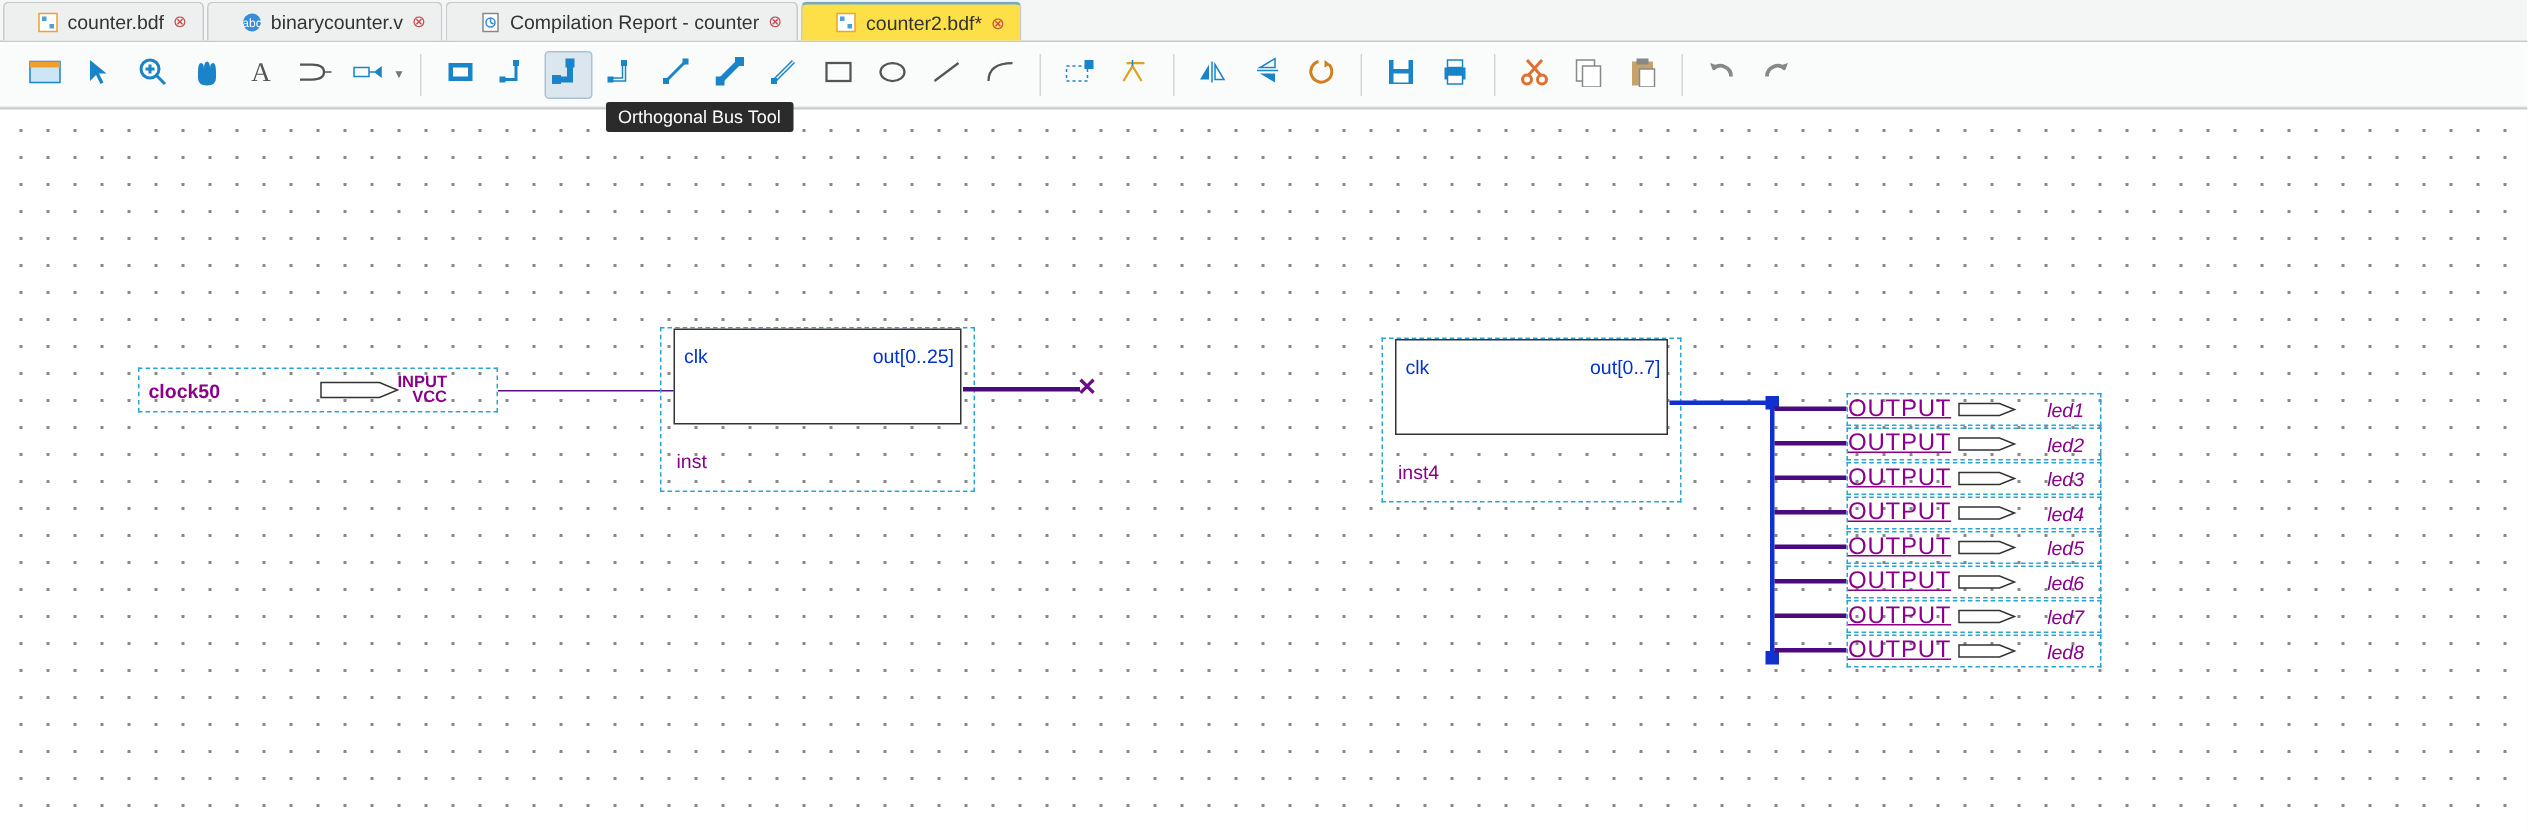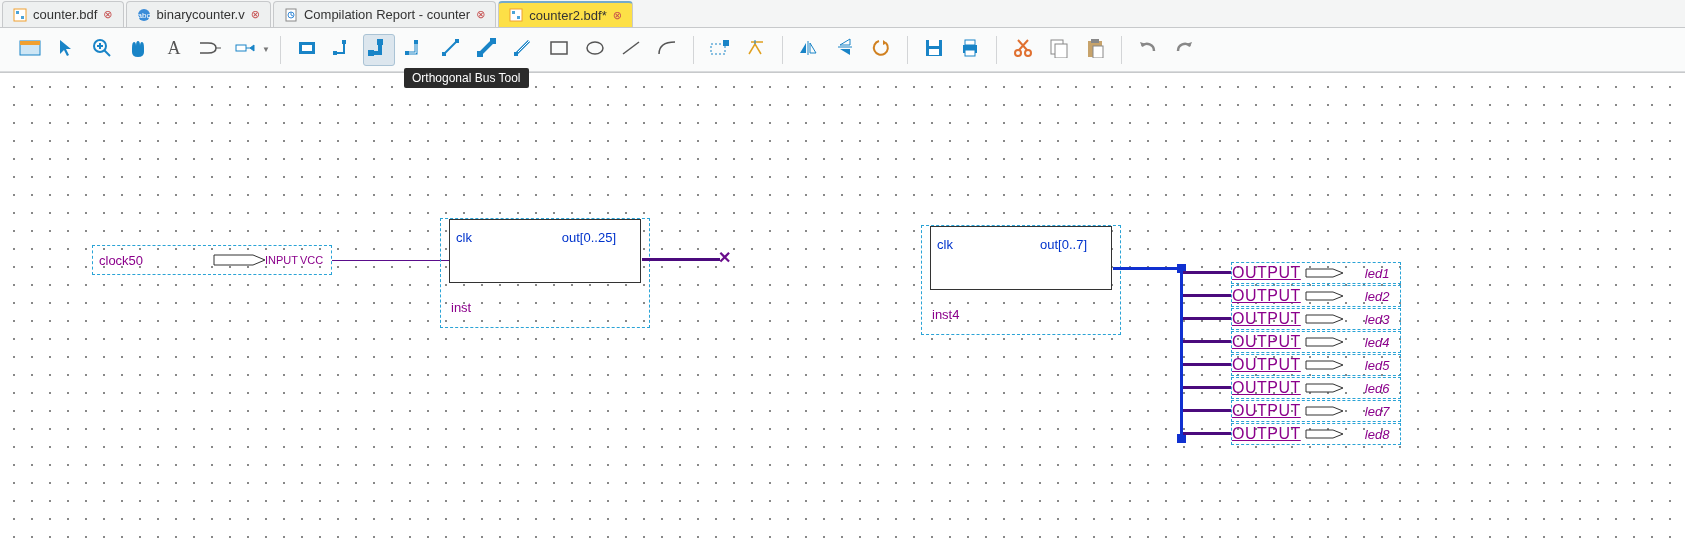--- a/index.html
+++ b/index.html
@@ -4,41 +4,41 @@
 <style>
   * { box-sizing: border-box; }
   html, body { margin: 0; padding: 0; font-family: "Segoe UI", Tahoma, sans-serif; font-size: 13px; background: #fff; overflow: hidden; }
   .app { width: 1685px; height: 554px; display: flex; flex-direction: column; background: #f4f5f5; }
 
   
   .tab-bar { display: flex; height: 28px; align-items: flex-end; padding-left: 2px; border-bottom: 1px solid #c7c9cb; }
   .tab { display: flex; align-items: center; gap: 6px; height: 26px; padding: 0 10px; background: #eef0f0; border: 1px solid #c7c9cb; border-bottom: none; margin-right: 2px; border-top-left-radius: 4px; border-top-right-radius: 4px; color: #333; cursor: pointer; position: relative; }
   .tab.active { background: #fde047; border-top: 2px solid #74aaca; }
   .tab .close { font-size: 11px; color: #c54d4d; cursor: pointer; }
-  .tab .icon { display: inline-flex; }
+  .tab .icon { display: inline-flex; margin-left: 12px; }
 
   
   .toolbar { display: flex; align-items: center; height: 44px; padding: 0 14px; gap: 4px; background: #fafbfb; border-bottom: 1px solid #d9dbdd; position: relative; }
   .tool { width: 32px; height: 32px; display: flex; align-items: center; justify-content: center; border-radius: 3px; cursor: pointer; position: relative; }
   .tool.active { background: #dce6ee; border: 1px solid #aac3d5; }
   .sep { width: 1px; height: 28px; background: #d3d5d7; margin: 0 6px; }
   .dropdown-arrow { font-size: 8px; color: #777; margin-left: -4px; }
   .tooltip { position: absolute; top: 40px; left: 404px; background: #2b2b2b; color: #fff; font-size: 12px; padding: 3px 8px; border-radius: 2px; white-space: nowrap; z-index: 100; }
 
   
   .canvas { flex: 1; position: relative; background-color: #ffffff;
     background-image: radial-gradient(circle, #888 1px, transparent 1px);
     background-size: 18px 18px; background-position: 5px 5px; overflow: hidden; border-top: 1px solid #c7c9cb; }
 
   
   .block-wrap { position: absolute; border: 1px dashed #2aa3d6; pointer-events: auto; }
   .block-title { color: #8b008b; font-size: 13px; padding: 2px 4px; }
   .block-body { background: #ffffff; border: 1px solid #333; margin: 0 8px 20px 8px; position: relative; }
   .port-in { color: #0033cc; position: absolute; left: 6px; top: 10px; }
-  .port-out { color: #0033cc; position: absolute; right: 24px; top: 10px; }
+  .port-out { color: #0033cc; position: absolute; right: 4px; top: 10px; }
   .inst-label { color: #8b008b; position: absolute; left: 10px; bottom: 12px; text-align: right; }
 
   .pin-wrap { position: absolute; border: 1px dashed #2aa3d6; display: flex; align-items: center; }
   .pin-label { color: #8b008b; padding: 0 6px; font-size: 13px; min-width: 60px; }
   .pin-small { color: #8b008b; font-size: 11px; line-height: 10px; text-align: right; padding-right: 2px;}
 
   svg.pin-shape { display: block; }
 
   .wire { position: absolute; background: #5a0d8b; }
   .wire-thin { height: 1px; }
@@ -296,26 +296,26 @@
         <span><svg width="20" height="18">
             <path d="M4 12 A7 7 0 0 1 16 7" fill="none" stroke="#888" stroke-width="2.5"></path>
             <path d="M18 3 L16 8 L12 5 Z" fill="#888"></path>
           </svg></span>
       </div>
       <div class="tooltip">Orthogonal Bus Tool</div>
   </div>
 
   <div class="canvas">
 
-    <div class="pin-wrap" style="left:92px; top:172px; width:240px; height:30px;">
+    <div class="pin-wrap" style="left:92px; top:172px; width:240px; height:30px;font-weight:bold;">
       <span class="pin-label" style="width:120px;">clock50</span>
       <svg class="pin-shape" width="54" height="18" viewBox="0 0 54 18">
         <path d="M1 4 H40 L52 9 L40 14 H1 Z" fill="#fff" stroke="#333" stroke-width="1"></path>
       </svg>
-      <div style="display:flex;flex-direction:row; margin-left:-2px;">
+      <div style="display:flex;flex-direction:column; margin-left:-2px;">
         <span class="pin-small">INPUT</span>
         <span class="pin-small">VCC</span>
       </div>
     </div>
 
     <div class="wire wire-thin" style="left:332px; top:187px; width:120px;"></div>
 
     <div class="block-wrap" style="left:440px; top:145px; width:210px; height:110px;">
       <div class="block-body" style="height:64px;">
         <span class="port-in">clk</span>

